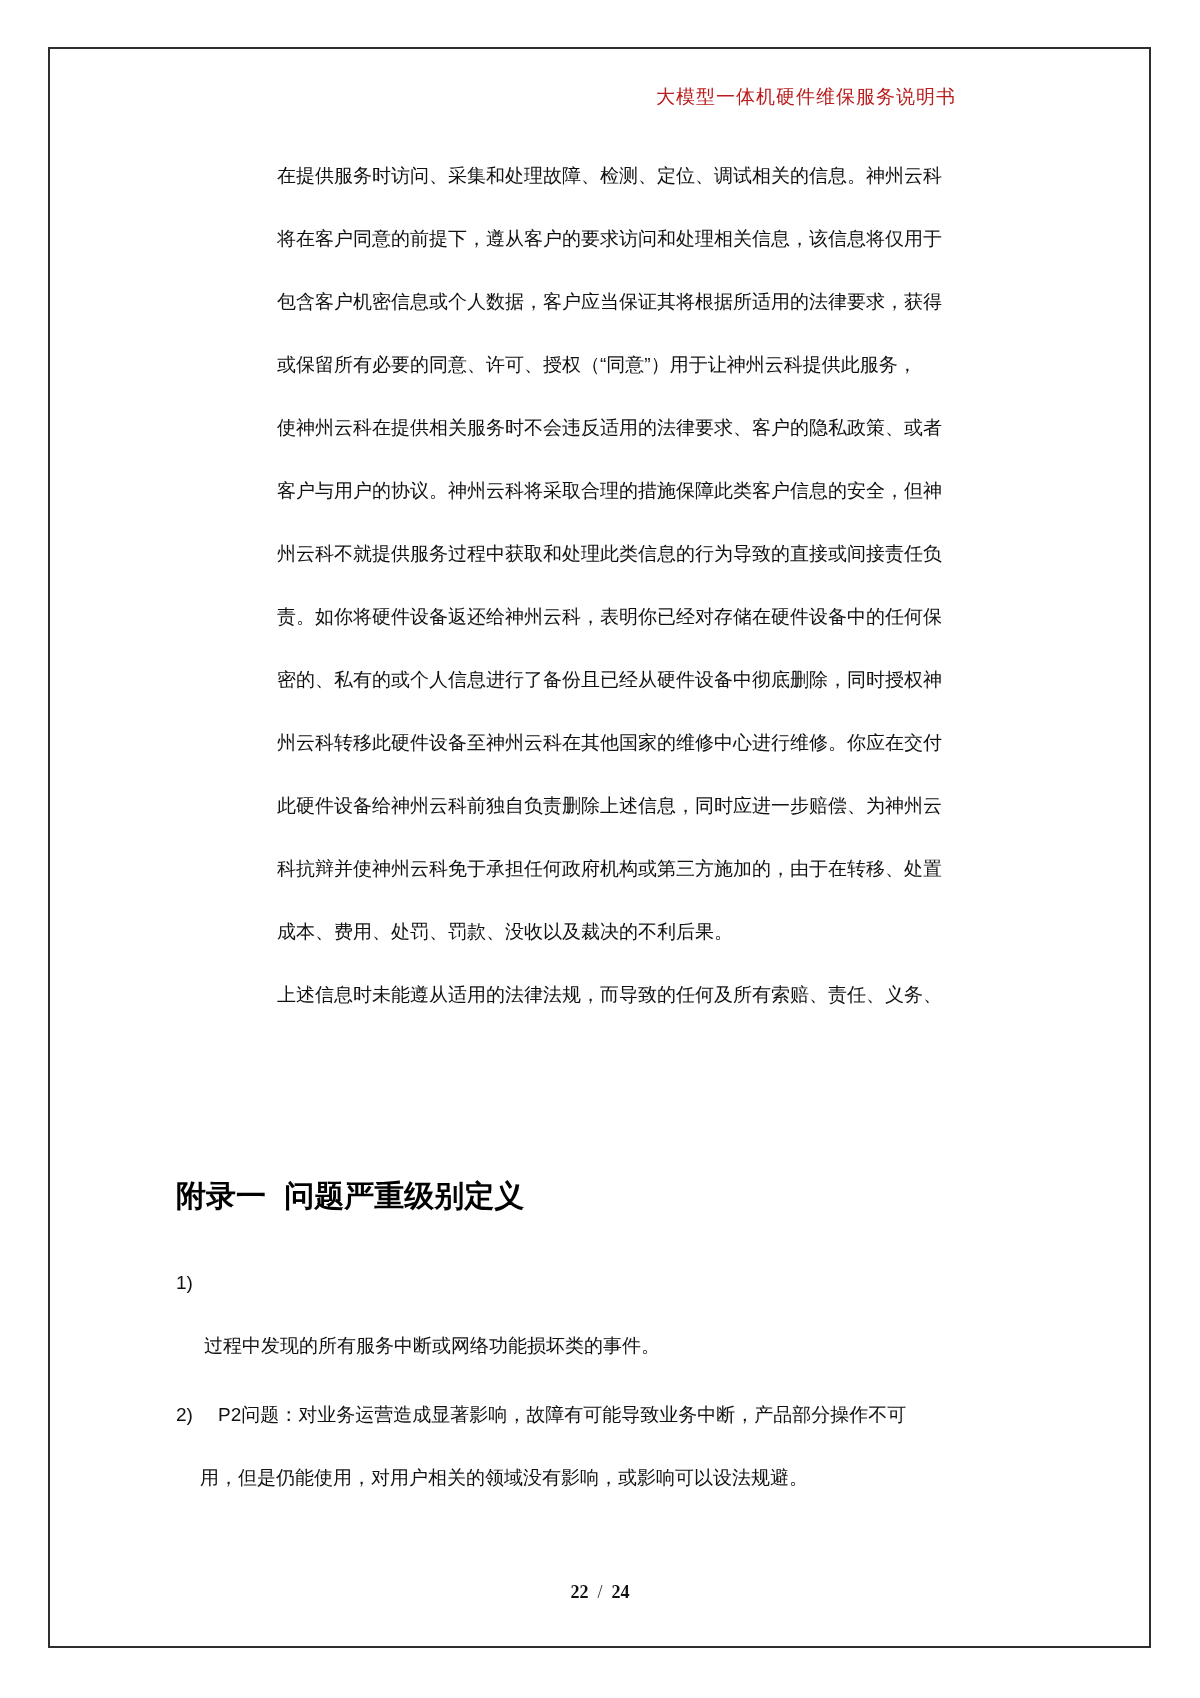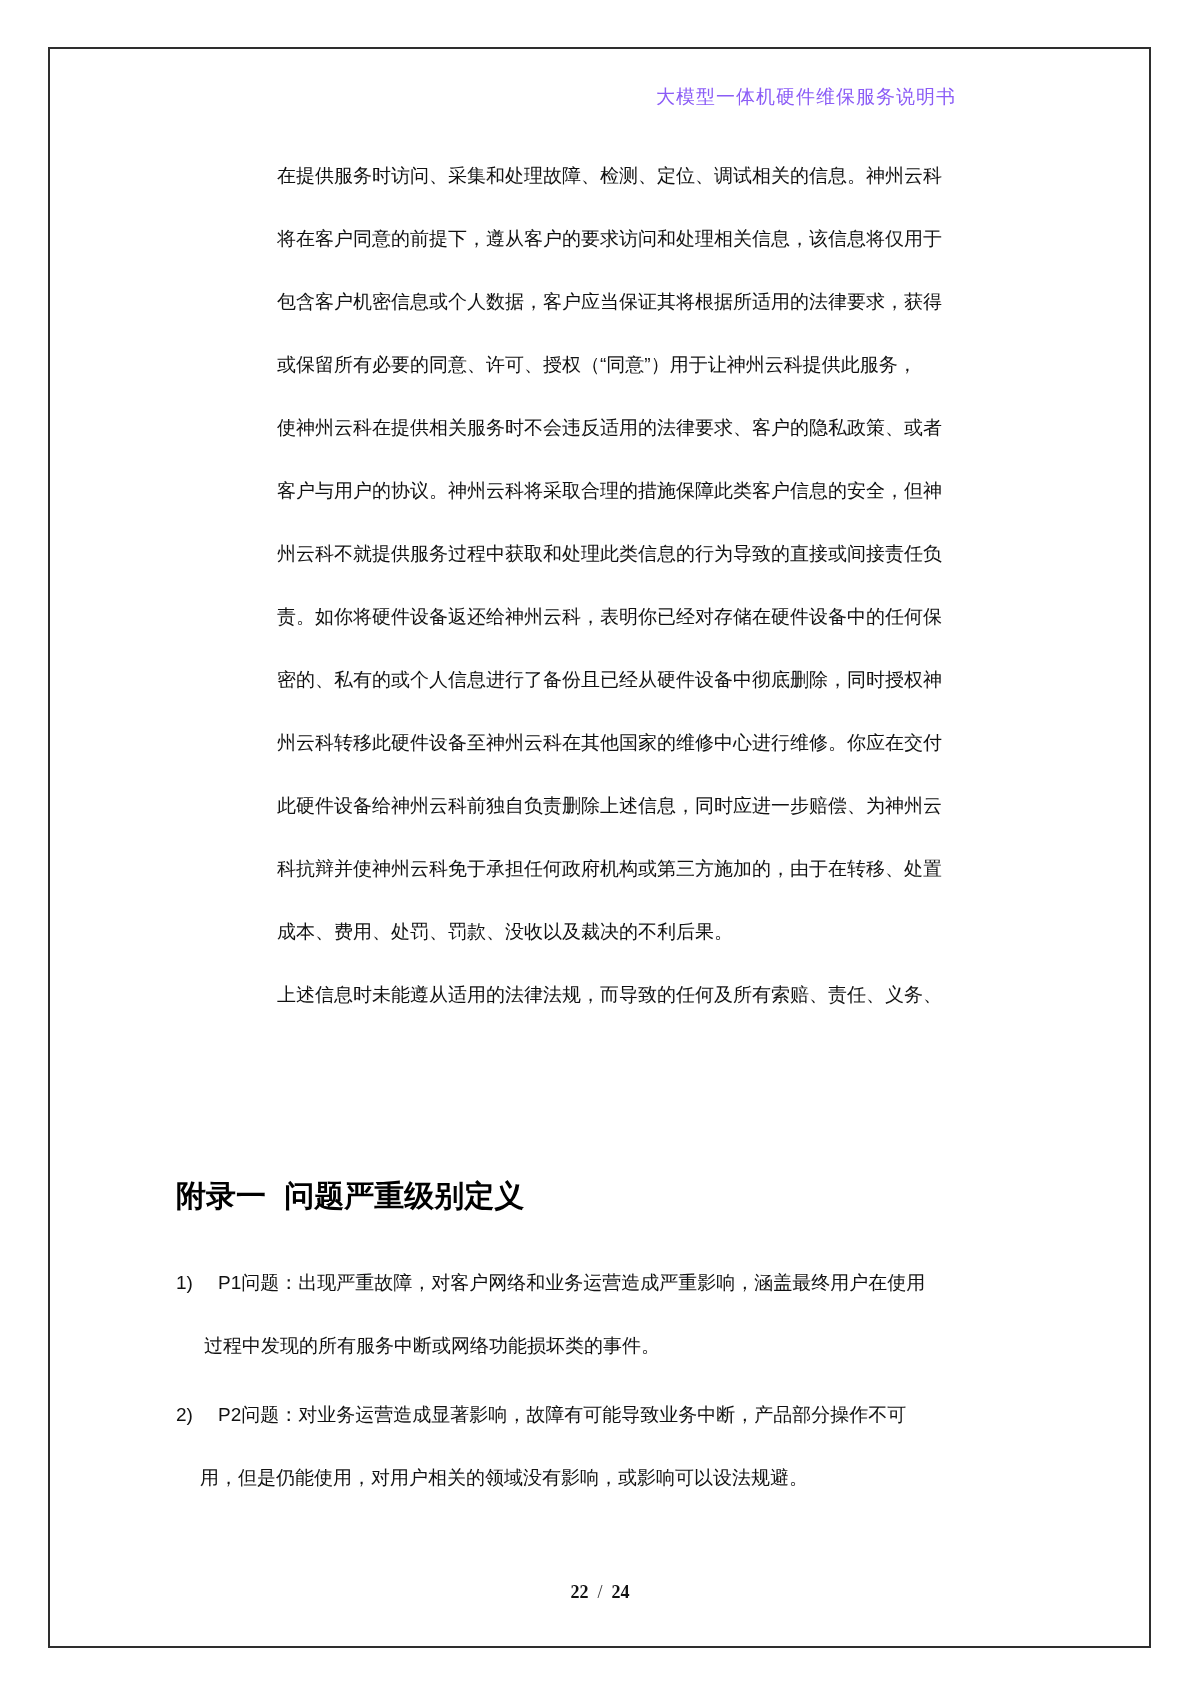--- a/index.html
+++ b/index.html
@@ -21,21 +21,21 @@
     border: 2px solid #2e2e2e;
     box-sizing: border-box;
     background: transparent;
   }
   .header-title {
     position: absolute;
     top: 84px;
     right: 244px;
     font-family: Liberation Mono, monospace;
     font-size: 19px;
-    color: #8b5cf6;
+    color: #b91c1c;
     letter-spacing: 1px;
     white-space: nowrap;
   }
   .para {
     position: absolute;
     left: 277px;
     top: 144px;
   }
   .pline {
     height: 63px;
@@ -110,21 +110,20 @@
     <div class="pline">州云科转移此硬件设备至神州云科在其他国家的维修中心进行维修。你应在交付</div>
     <div class="pline">此硬件设备给神州云科前独自负责删除上述信息，同时应进一步赔偿、为神州云</div>
     <div class="pline">科抗辩并使神州云科免于承担任何政府机构或第三方施加的，由于在转移、处置</div>
     <div class="pline">成本、费用、处罚、罚款、没收以及裁决的不利后果。</div>
     <div class="pline">上述信息时未能遵从适用的法律法规，而导致的任何及所有索赔、责任、义务、</div>
   </div>
 
   <h1 class="appendix-heading">附录一 问题严重级别定义</h1>
 
   <div class="li-marker m1">1)</div>
-  <div class="li-line l1a">P1问题：出现严重故障，对客户网络和业务运营造成严重影响，涵盖最终用户在使用</div>
   <div class="li-line l1b">过程中发现的所有服务中断或网络功能损坏类的事件。</div>
 
   <div class="li-marker m2">2)</div>
   <div class="li-line l2a">P2问题：对业务运营造成显著影响，故障有可能导致业务中断，产品部分操作不可</div>
   <div class="li-line l2b">用，但是仍能使用，对用户相关的领域没有影响，或影响可以设法规避。</div>
 
   <div class="footer">
     <span class="num">22</span><span class="sep">/</span><span class="num">24</span>
   </div>
 

